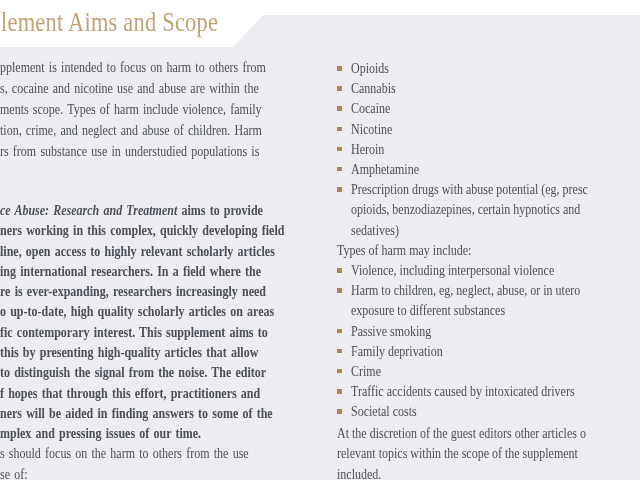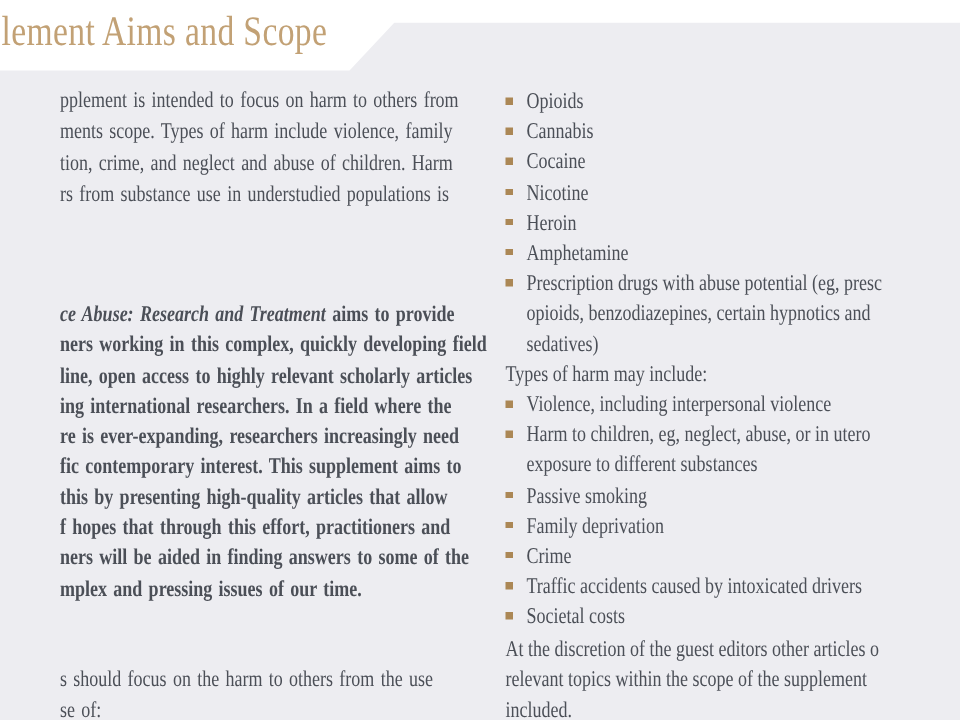--- a/index.html
+++ b/index.html
@@ -14,21 +14,21 @@
   .page-title{
     position:absolute;left:1px;top:6px;font-size:28px;color:#c2a175;
     white-space:nowrap;letter-spacing:0.3px;
     transform:scaleX(0.8);transform-origin:0 0;
   }
   .para{position:absolute;}
   .ln{white-space:nowrap;}
   .cx{display:inline-block;transform:scaleX(0.8);transform-origin:0 50%;font-size:15px;}
   .it{font-style:italic;}
   
-  .leftcol .ln{line-height:21px;height:21px;padding-left:40px;}
+  .leftcol .ln{line-height:21px;height:21px;}
   .leftcol .cx{word-spacing:1.5px;}
   .p1{left:0;top:56px;width:335px;}
   .p2{left:0;top:200px;width:335px;font-weight:bold;}
   .p2 .ln{line-height:20.3px;height:20.3px;}
   .p3{left:0;top:442px;width:335px;}
   .wide{word-spacing:7px;}
   
   .rightcol{left:337px;width:420px;}
   .rightcol .ln{line-height:20.2px;height:20.2px;}
   .rlist1{top:58px;}
@@ -46,33 +46,36 @@
 <body>
 
 <div id="page">
   <div class="panel"></div>
 
   <div class="page-title">lement Aims and Scope</div>
 
   <div class="leftcol">
     <div class="para p1">
       <div class="ln"><span class="cx">pplement is intended to focus on harm to others from</span></div>
+      <div class="ln"><span class="cx">s, cocaine and nicotine use and abuse are within the</span></div>
       <div class="ln"><span class="cx">ments scope. Types of harm include violence, family</span></div>
       <div class="ln"><span class="cx">tion, crime, and neglect and abuse of children. Harm</span></div>
       <div class="ln"><span class="cx">rs from substance use in understudied populations is</span></div>
     </div>
 
     <div class="para p2">
       <div class="ln"><span class="cx wide"><span class="it">ce Abuse: Research and Treatment</span><span> aims to provide</span></span></div>
       <div class="ln"><span class="cx">ners working in this complex, quickly developing field</span></div>
       <div class="ln"><span class="cx">line, open access to highly relevant scholarly articles</span></div>
       <div class="ln"><span class="cx wide">ing international researchers. In a field where the</span></div>
       <div class="ln"><span class="cx">re is ever-expanding, researchers increasingly need</span></div>
+      <div class="ln"><span class="cx">o up-to-date, high quality scholarly articles on areas</span></div>
       <div class="ln"><span class="cx wide">fic contemporary interest. This supplement aims to</span></div>
       <div class="ln"><span class="cx">this by presenting high-quality articles that allow</span></div>
+      <div class="ln"><span class="cx">to distinguish the signal from the noise. The editor</span></div>
       <div class="ln"><span class="cx wide">f hopes that through this effort, practitioners and</span></div>
       <div class="ln"><span class="cx">ners will be aided in finding answers to some of the</span></div>
       <div class="ln"><span class="cx">mplex and pressing issues of our time.</span></div>
     </div>
 
     <div class="para p3">
       <div class="ln"><span class="cx wide">s should focus on the harm to others from the use</span></div>
       <div class="ln"><span class="cx">se of:</span></div>
     </div>
   </div>

